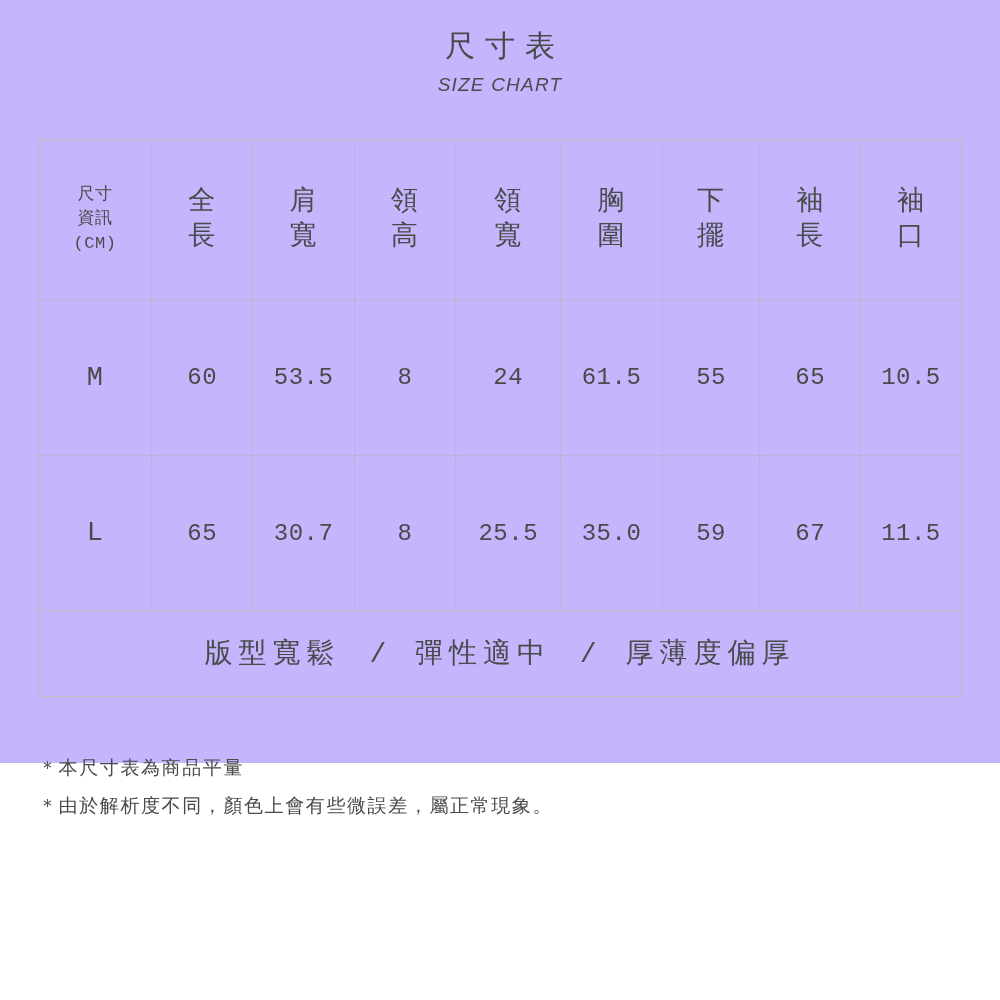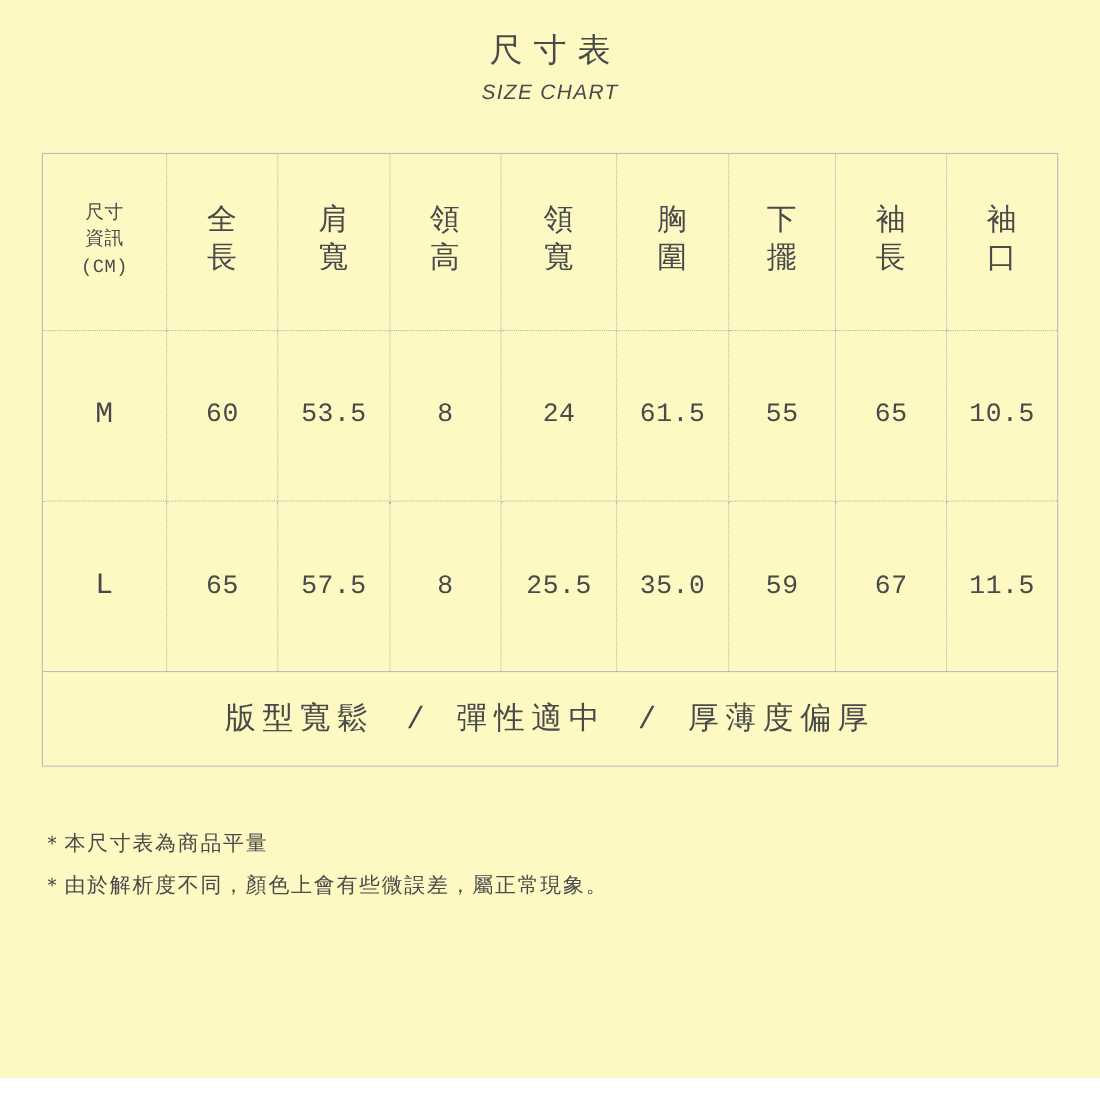--- a/index.html
+++ b/index.html
@@ -8,22 +8,22 @@
     padding: 0;
     width: 1000px;
     height: 1000px;
     background: #ffffff;
     font-family: "Liberation Sans", sans-serif;
     color: #3f3f3f;
   }
   .page {
     position: relative;
     width: 1000px;
-    height: 980px;
-    background: #fef9c3;
+    height: 763px;
+    background: #c4b5fd;
   }
 
   
   .titles {
     padding-top: 26px;
     text-align: center;
   }
   .title-cn {
     font-size: 30px;
     letter-spacing: 10px;
@@ -228,21 +228,21 @@
         <td>24</td>
         <td>61.5</td>
         <td>55</td>
         <td>65</td>
         <td>10.5</td>
       </tr>
 
       <tr class="data second">
         <td class="size-label">L</td>
         <td>65</td>
-        <td>57.5</td>
+        <td>30.7</td>
         <td>8</td>
         <td>25.5</td>
         <td>35.0</td>
         <td>59</td>
         <td>67</td>
         <td>11.5</td>
       </tr>
 
       <tr class="note">
         <td colspan="9">

